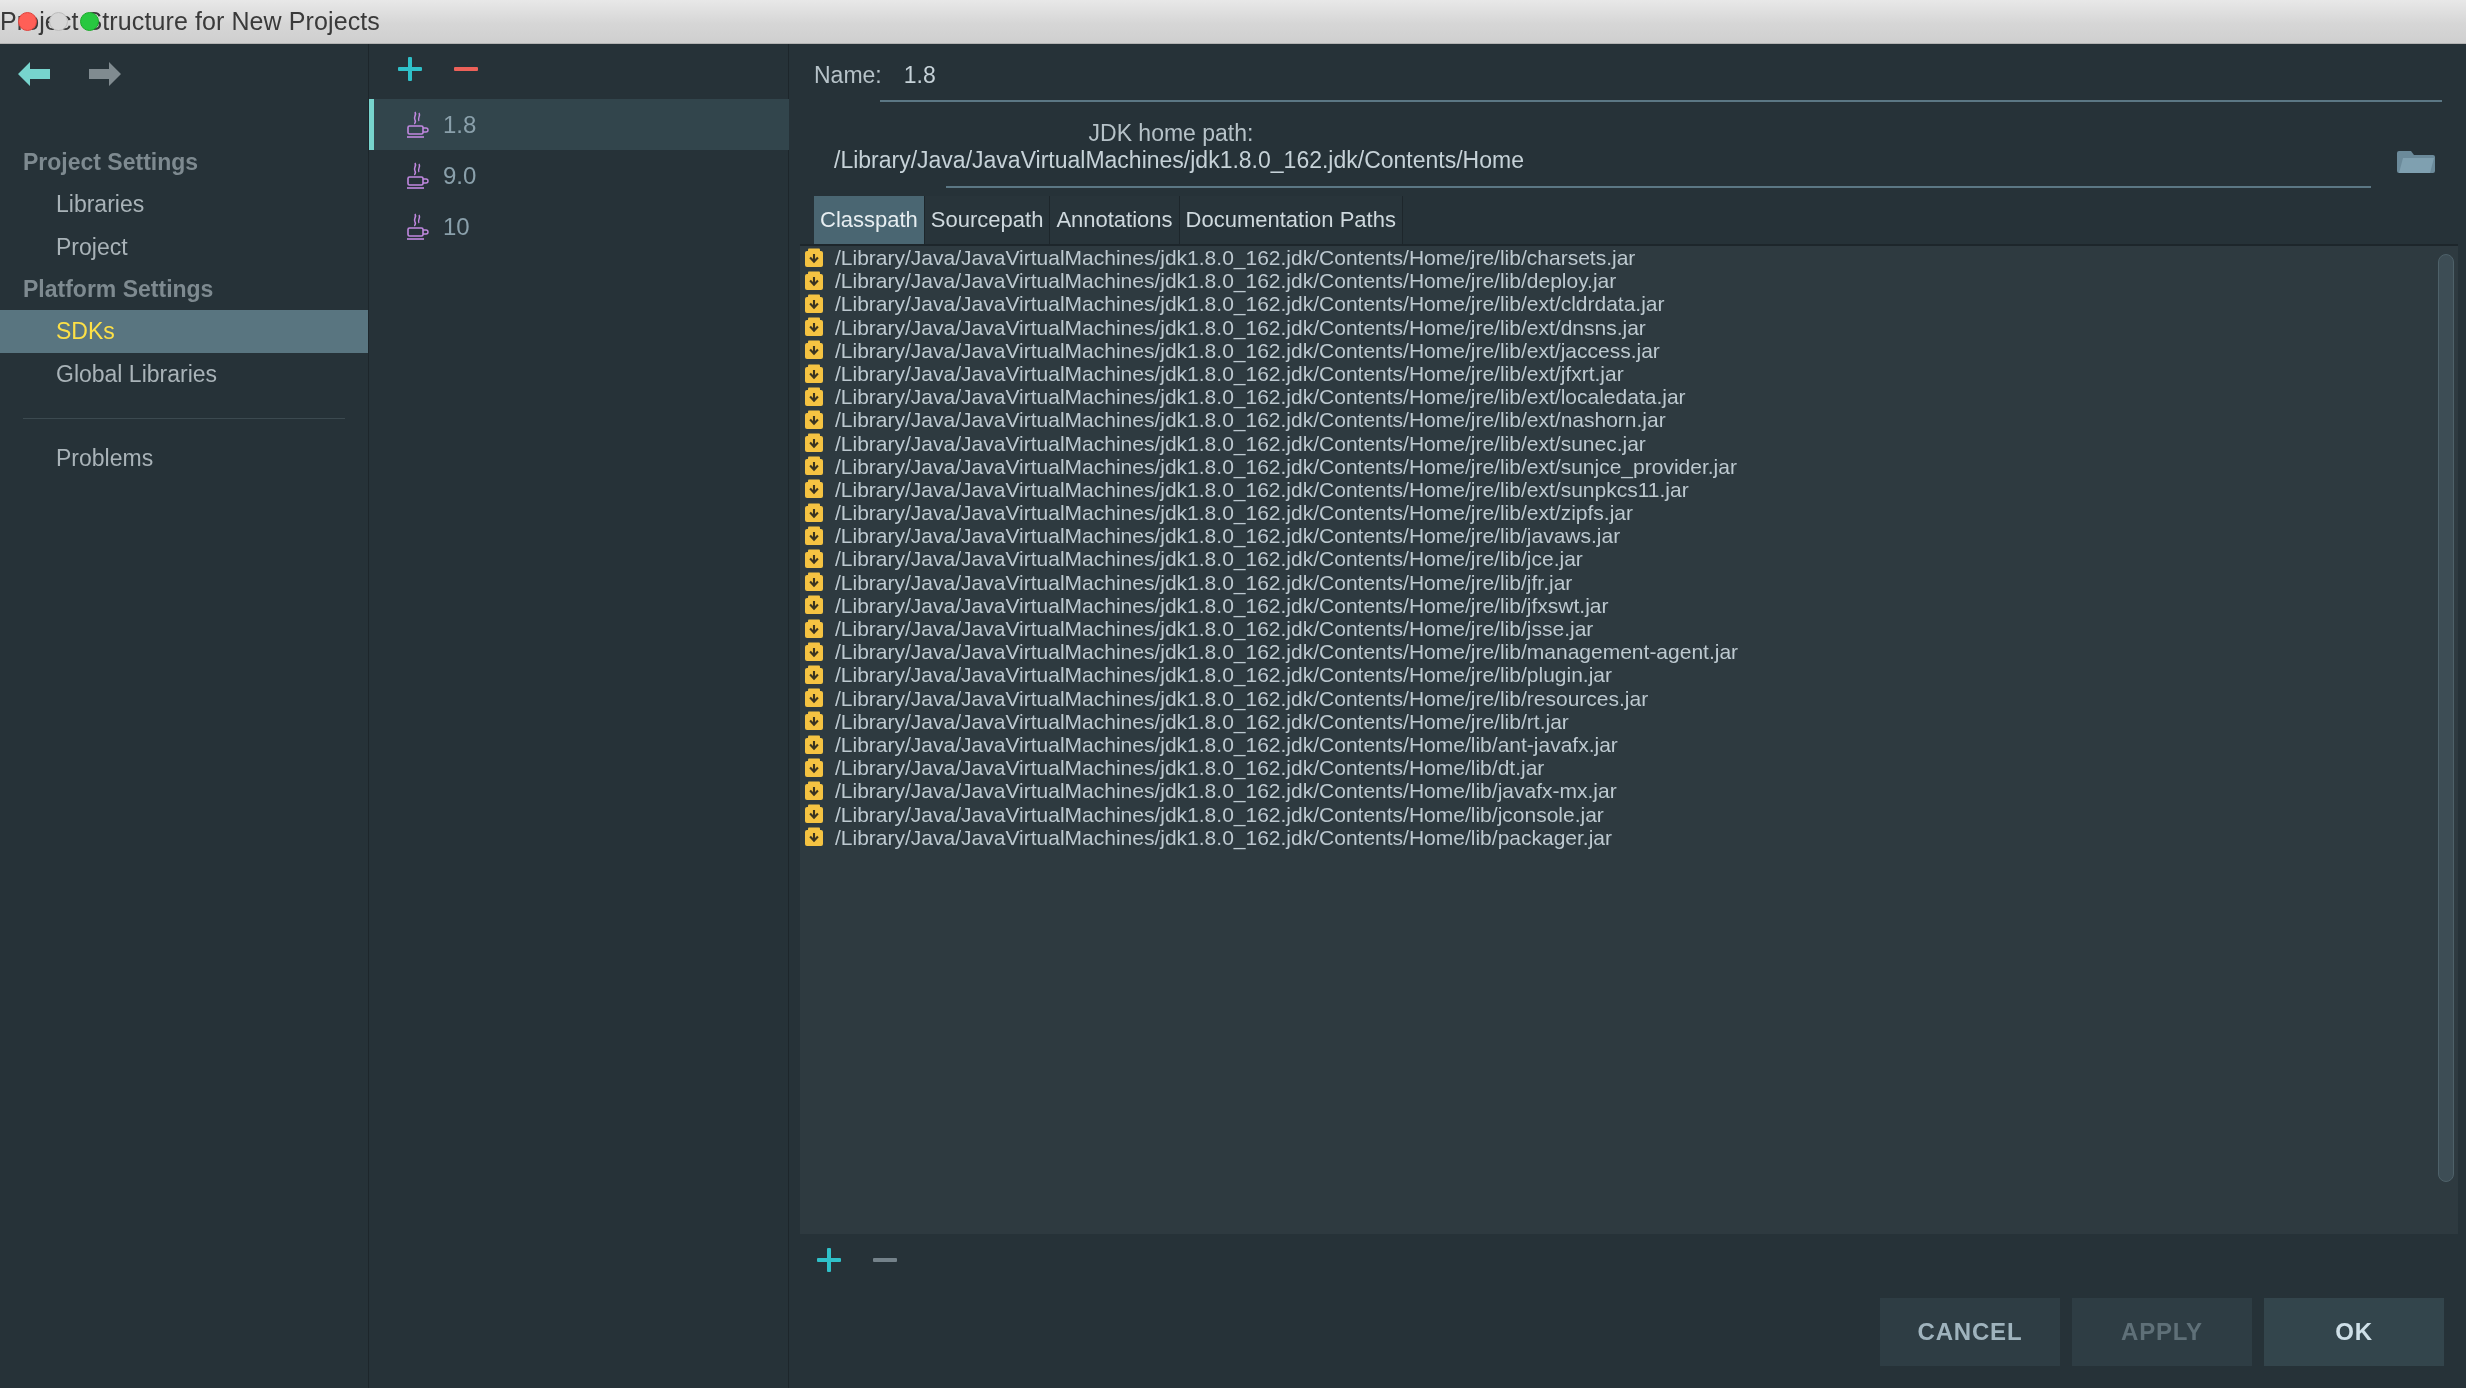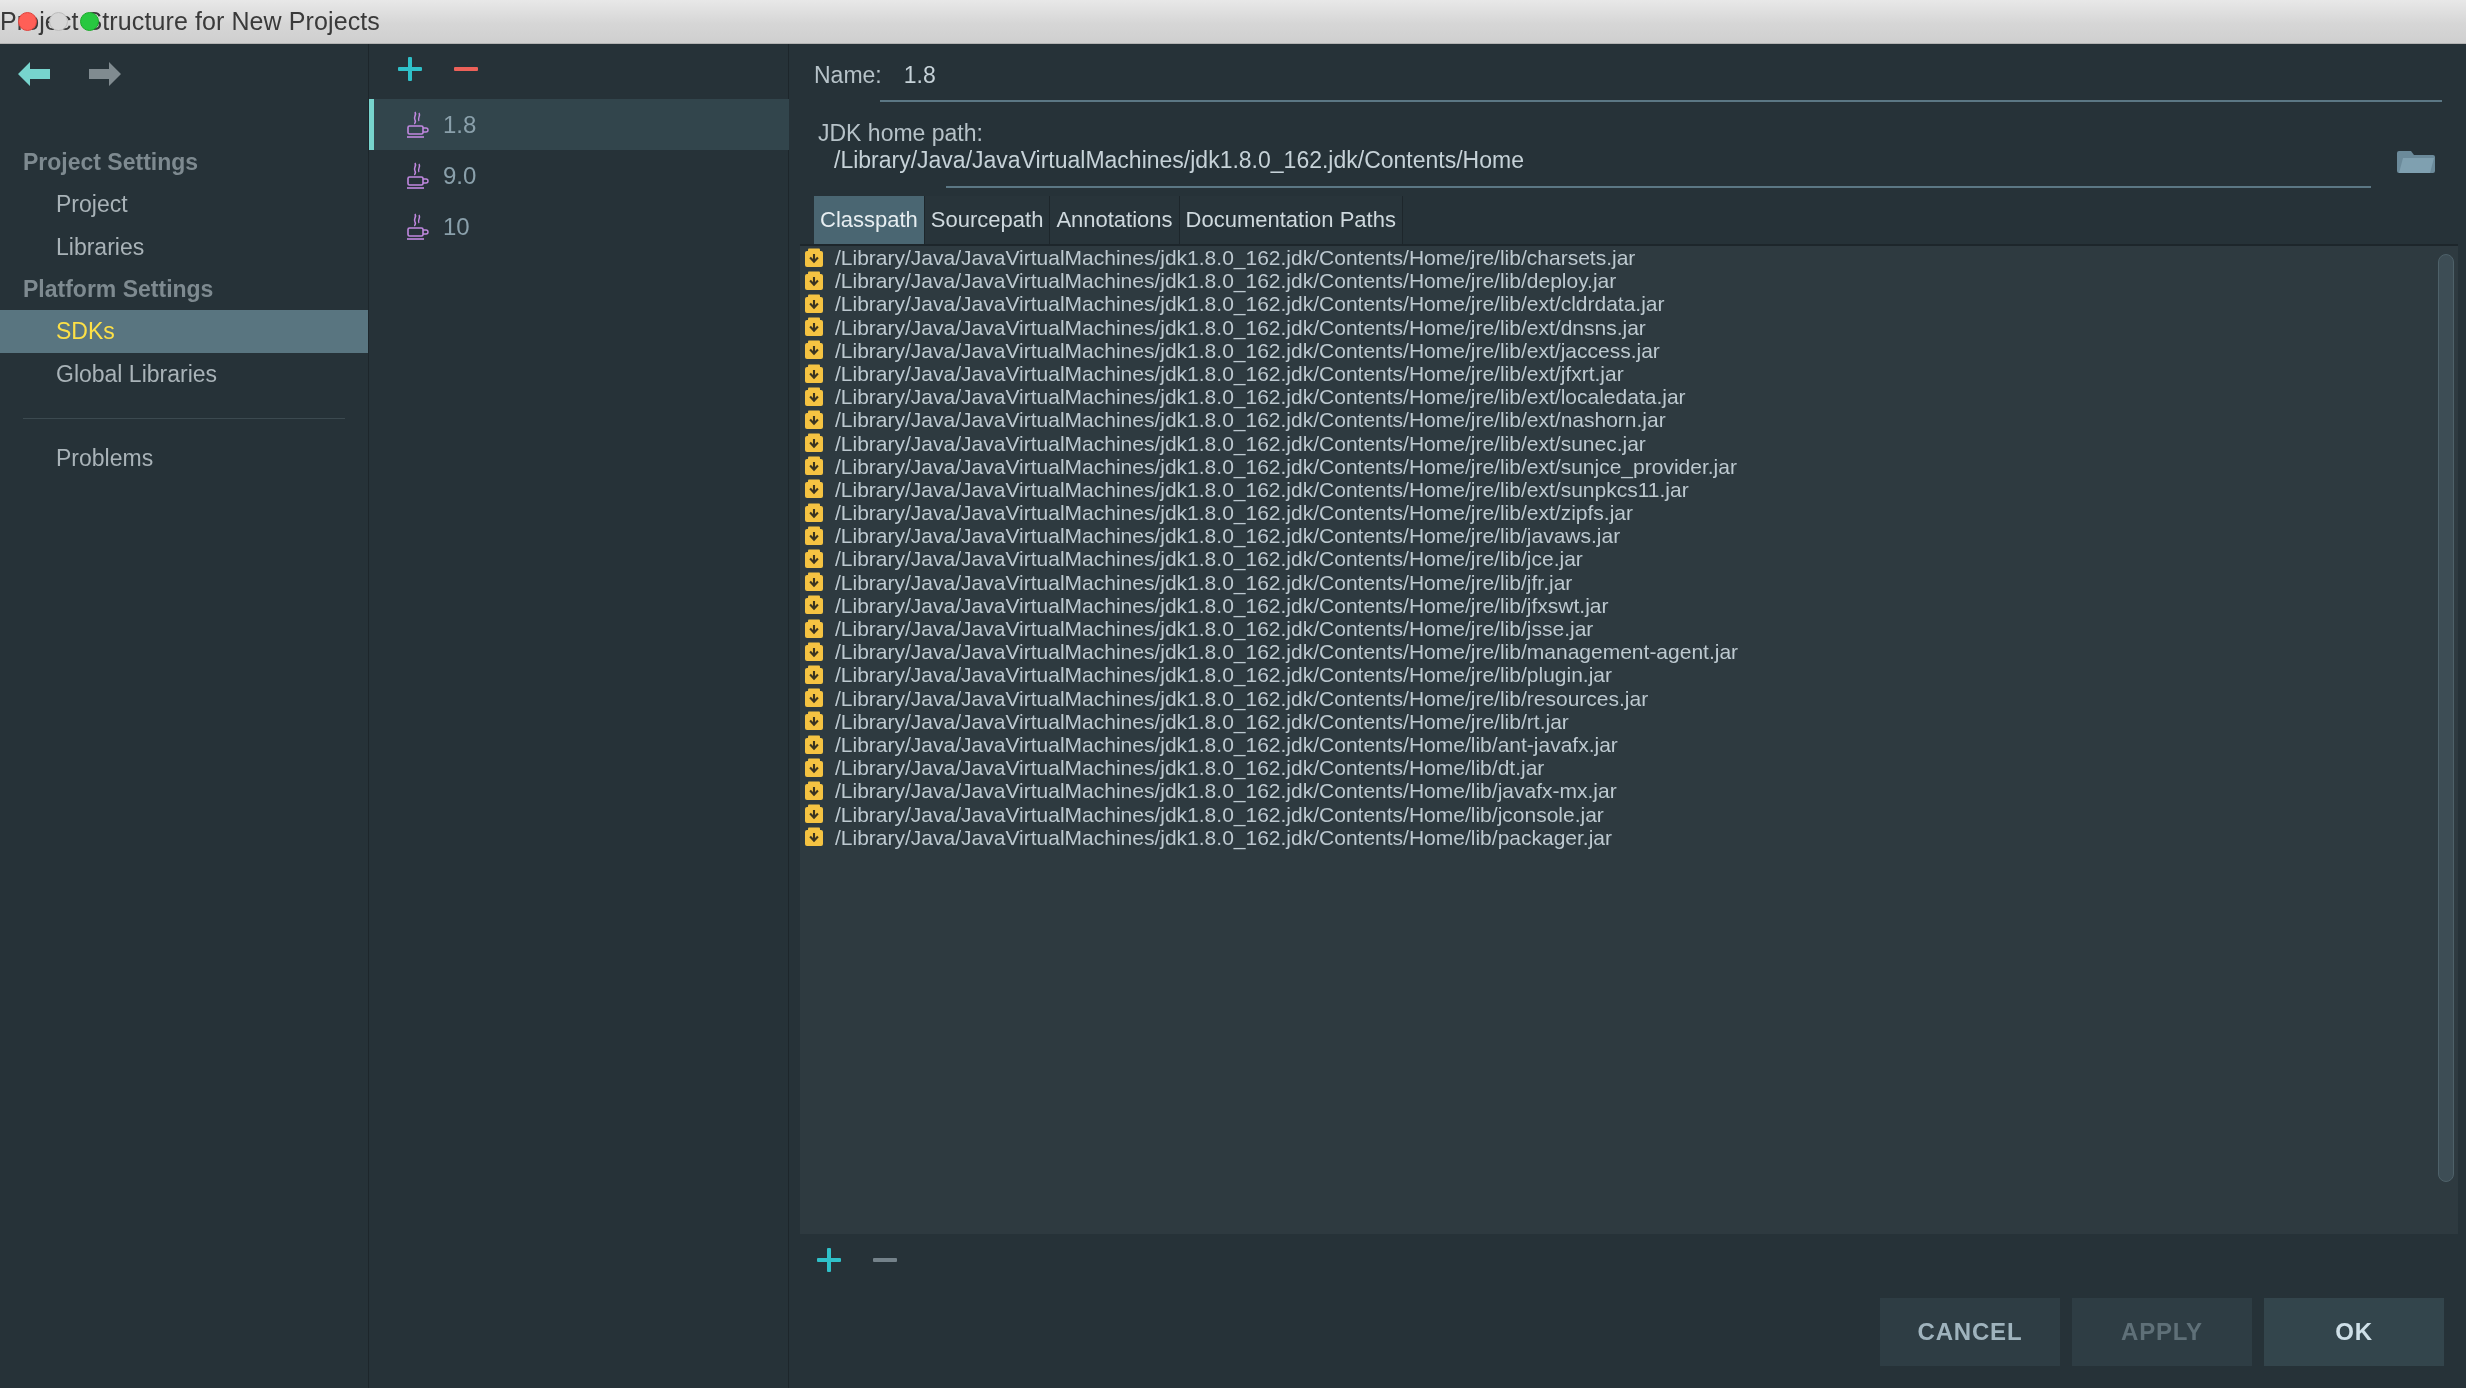--- a/index.html
+++ b/index.html
@@ -89,21 +89,21 @@
   }
   .java-icon { width: 26px; height: 30px; margin-right: 14px; flex: 0 0 auto; }
   .sdk-label { font-size: 24px; color: #8aa0ab; }
 
   
   .content {
     position: absolute; left: 790px; top: 0; width: 1676px; height: 1344px;
     background: #263238;
   }
 
-  .field-row { position: absolute; display: flex; align-items: flex-start; }
+  .field-row { position: absolute; display: flex; align-items: center; }
   .field-label { font-size: 23px; color: #b6c2c8; }
   .field-value { font-size: 23px; color: #c6d2d8; }
 
   .name-row { left: 24px; top: 18px; }
   .name-underline {
     position: absolute; left: 90px; top: 56px; width: 1562px; height: 2px;
     background: #5b7784;
   }
   .jdk-row { left: 28px; top: 76px; flex-direction: column; }
   .jdk-underline {
@@ -196,22 +196,22 @@
       </div>
       <div class="arrow">
         <svg width="36" height="30" viewBox="0 0 36 30">
           <path d="M22 3 L22 10 L2 10 L2 20 L22 20 L22 27 L34 15 Z" fill="#808b90"></path>
         </svg>
       </div>
     </div>
 
     <div class="nav-list">
       <div class="nav-group">Project Settings</div>
+      <div class="nav-item">Libraries</div>
       <div class="nav-item">Project</div>
-      <div class="nav-item">Libraries</div>
       <div class="nav-group">Platform Settings</div>
       <div class="nav-item selected">SDKs</div>
       <div class="nav-item">Global Libraries</div>
       <div class="nav-sep"></div>
       <div class="nav-item">Problems</div>
     </div>
   </div>
 
   <div class="sdkcol">
     <div class="sdk-toolbar">

